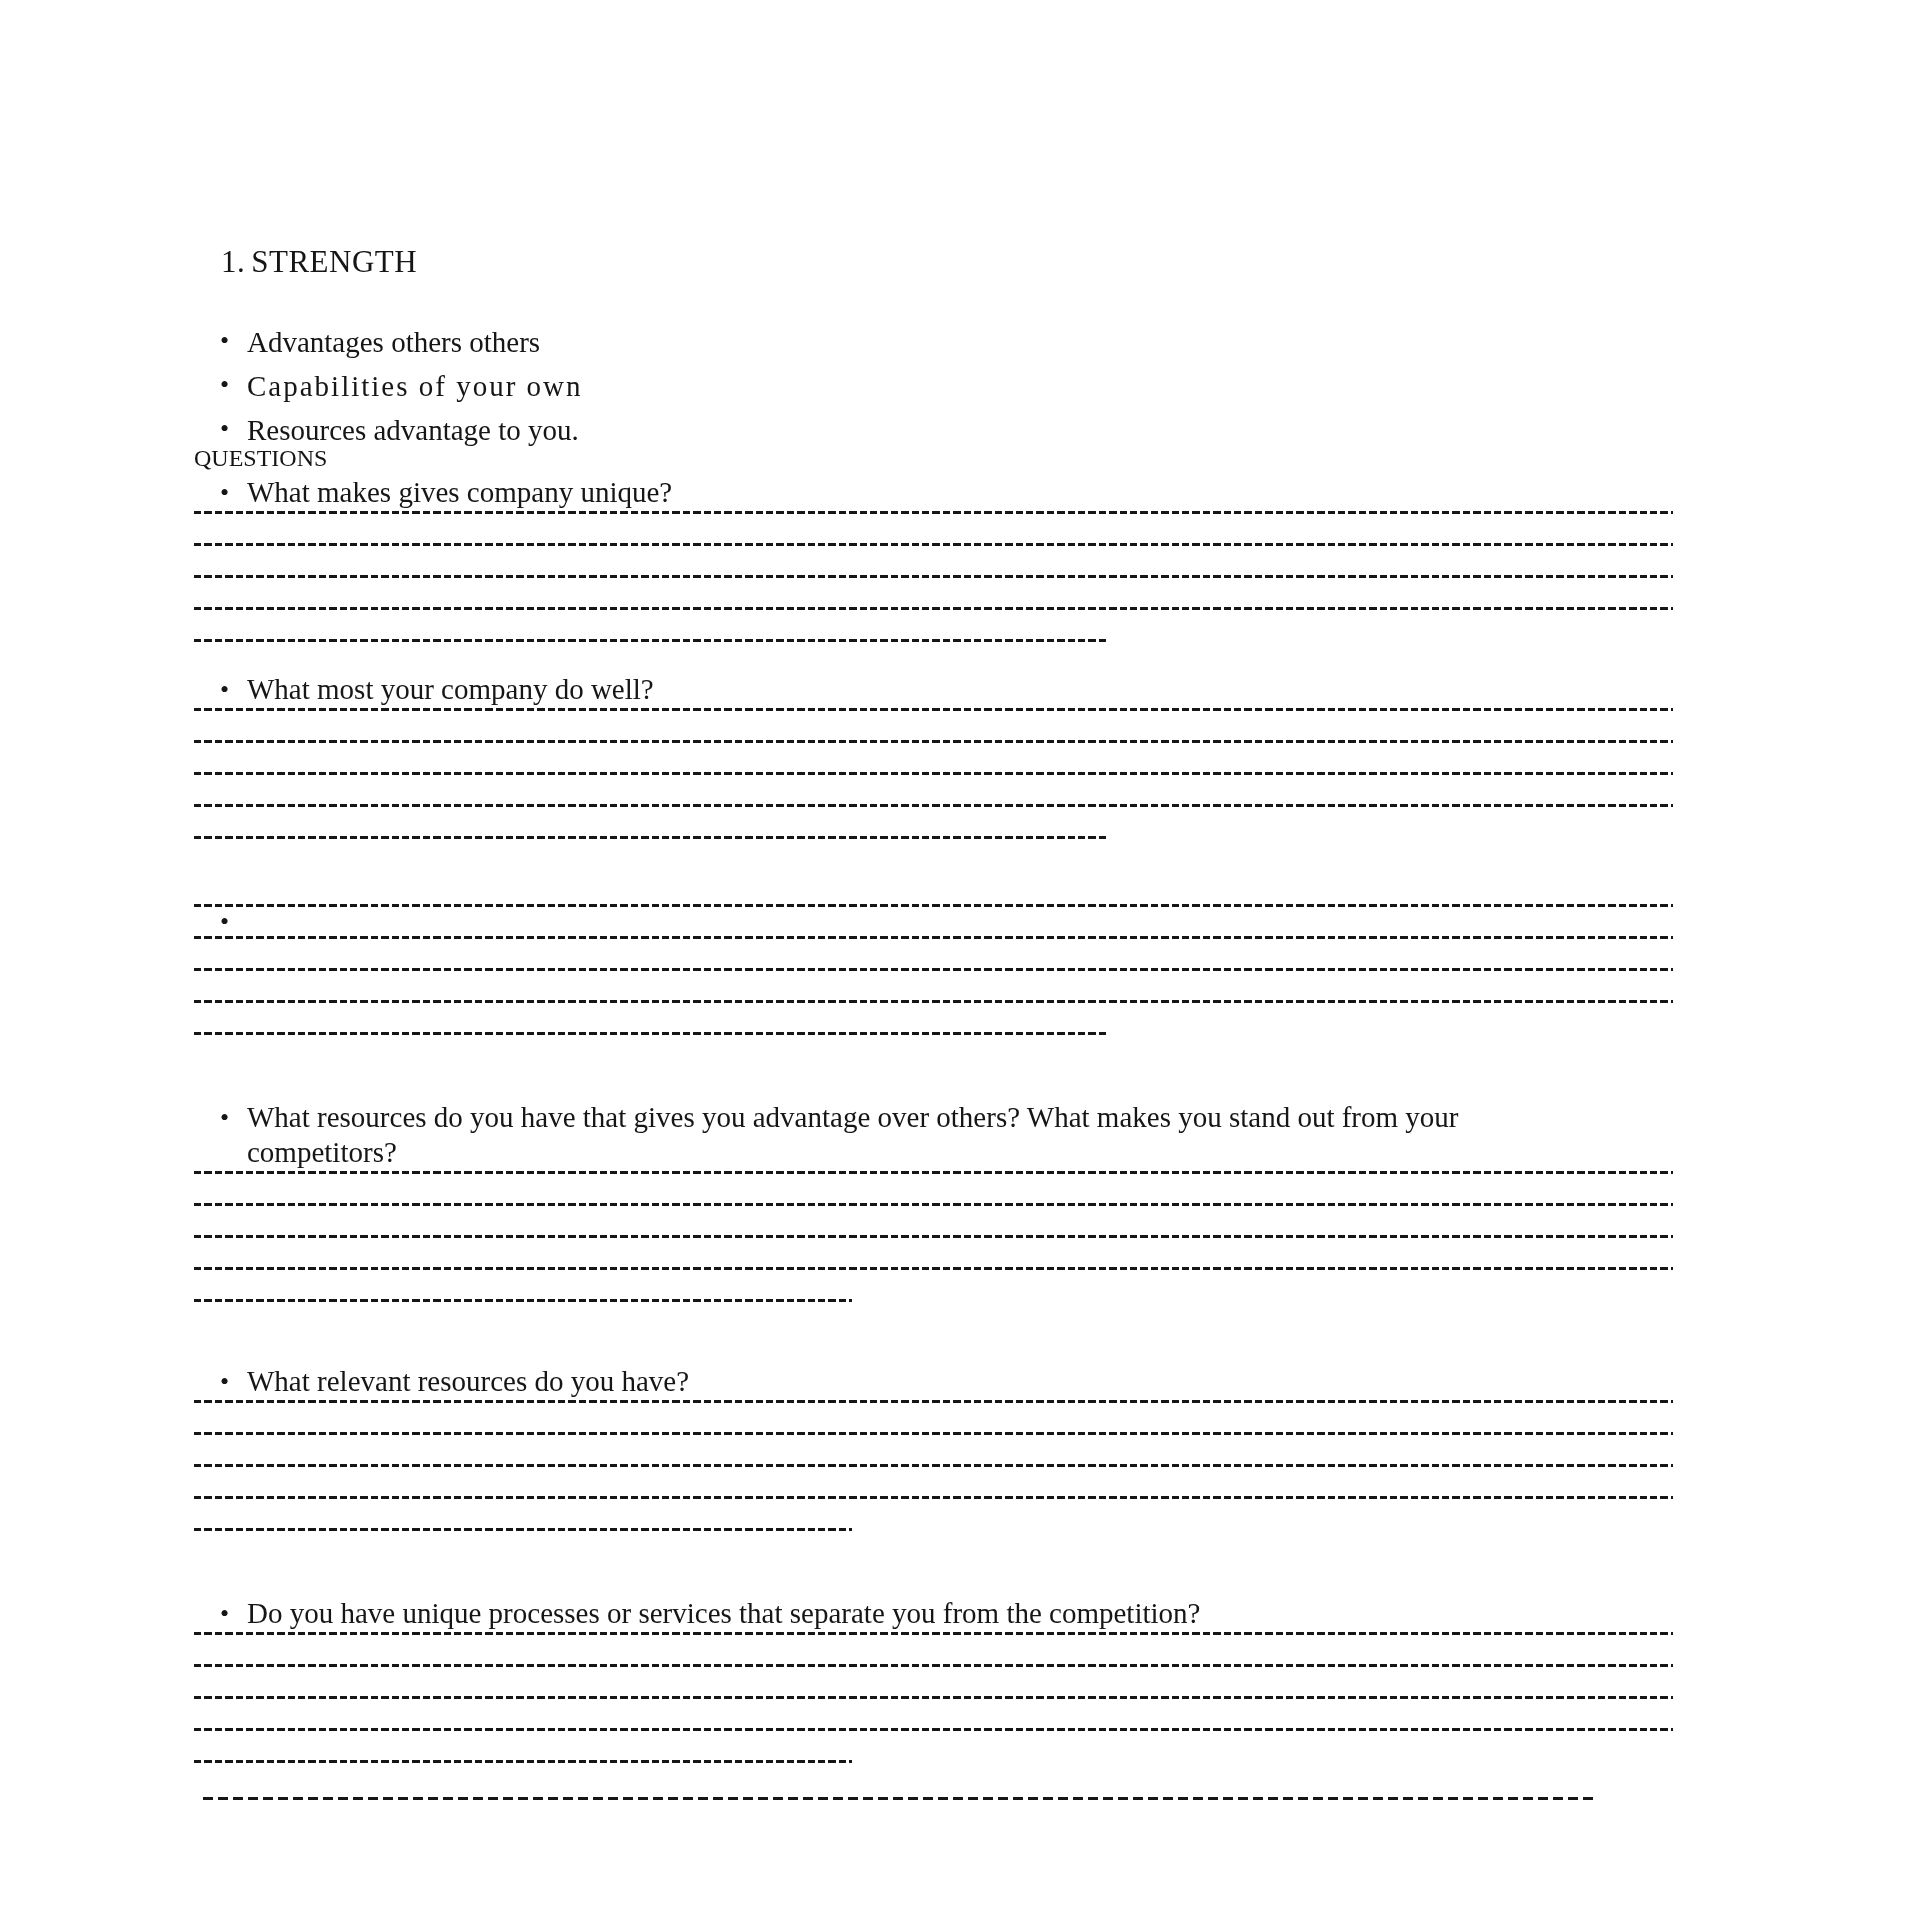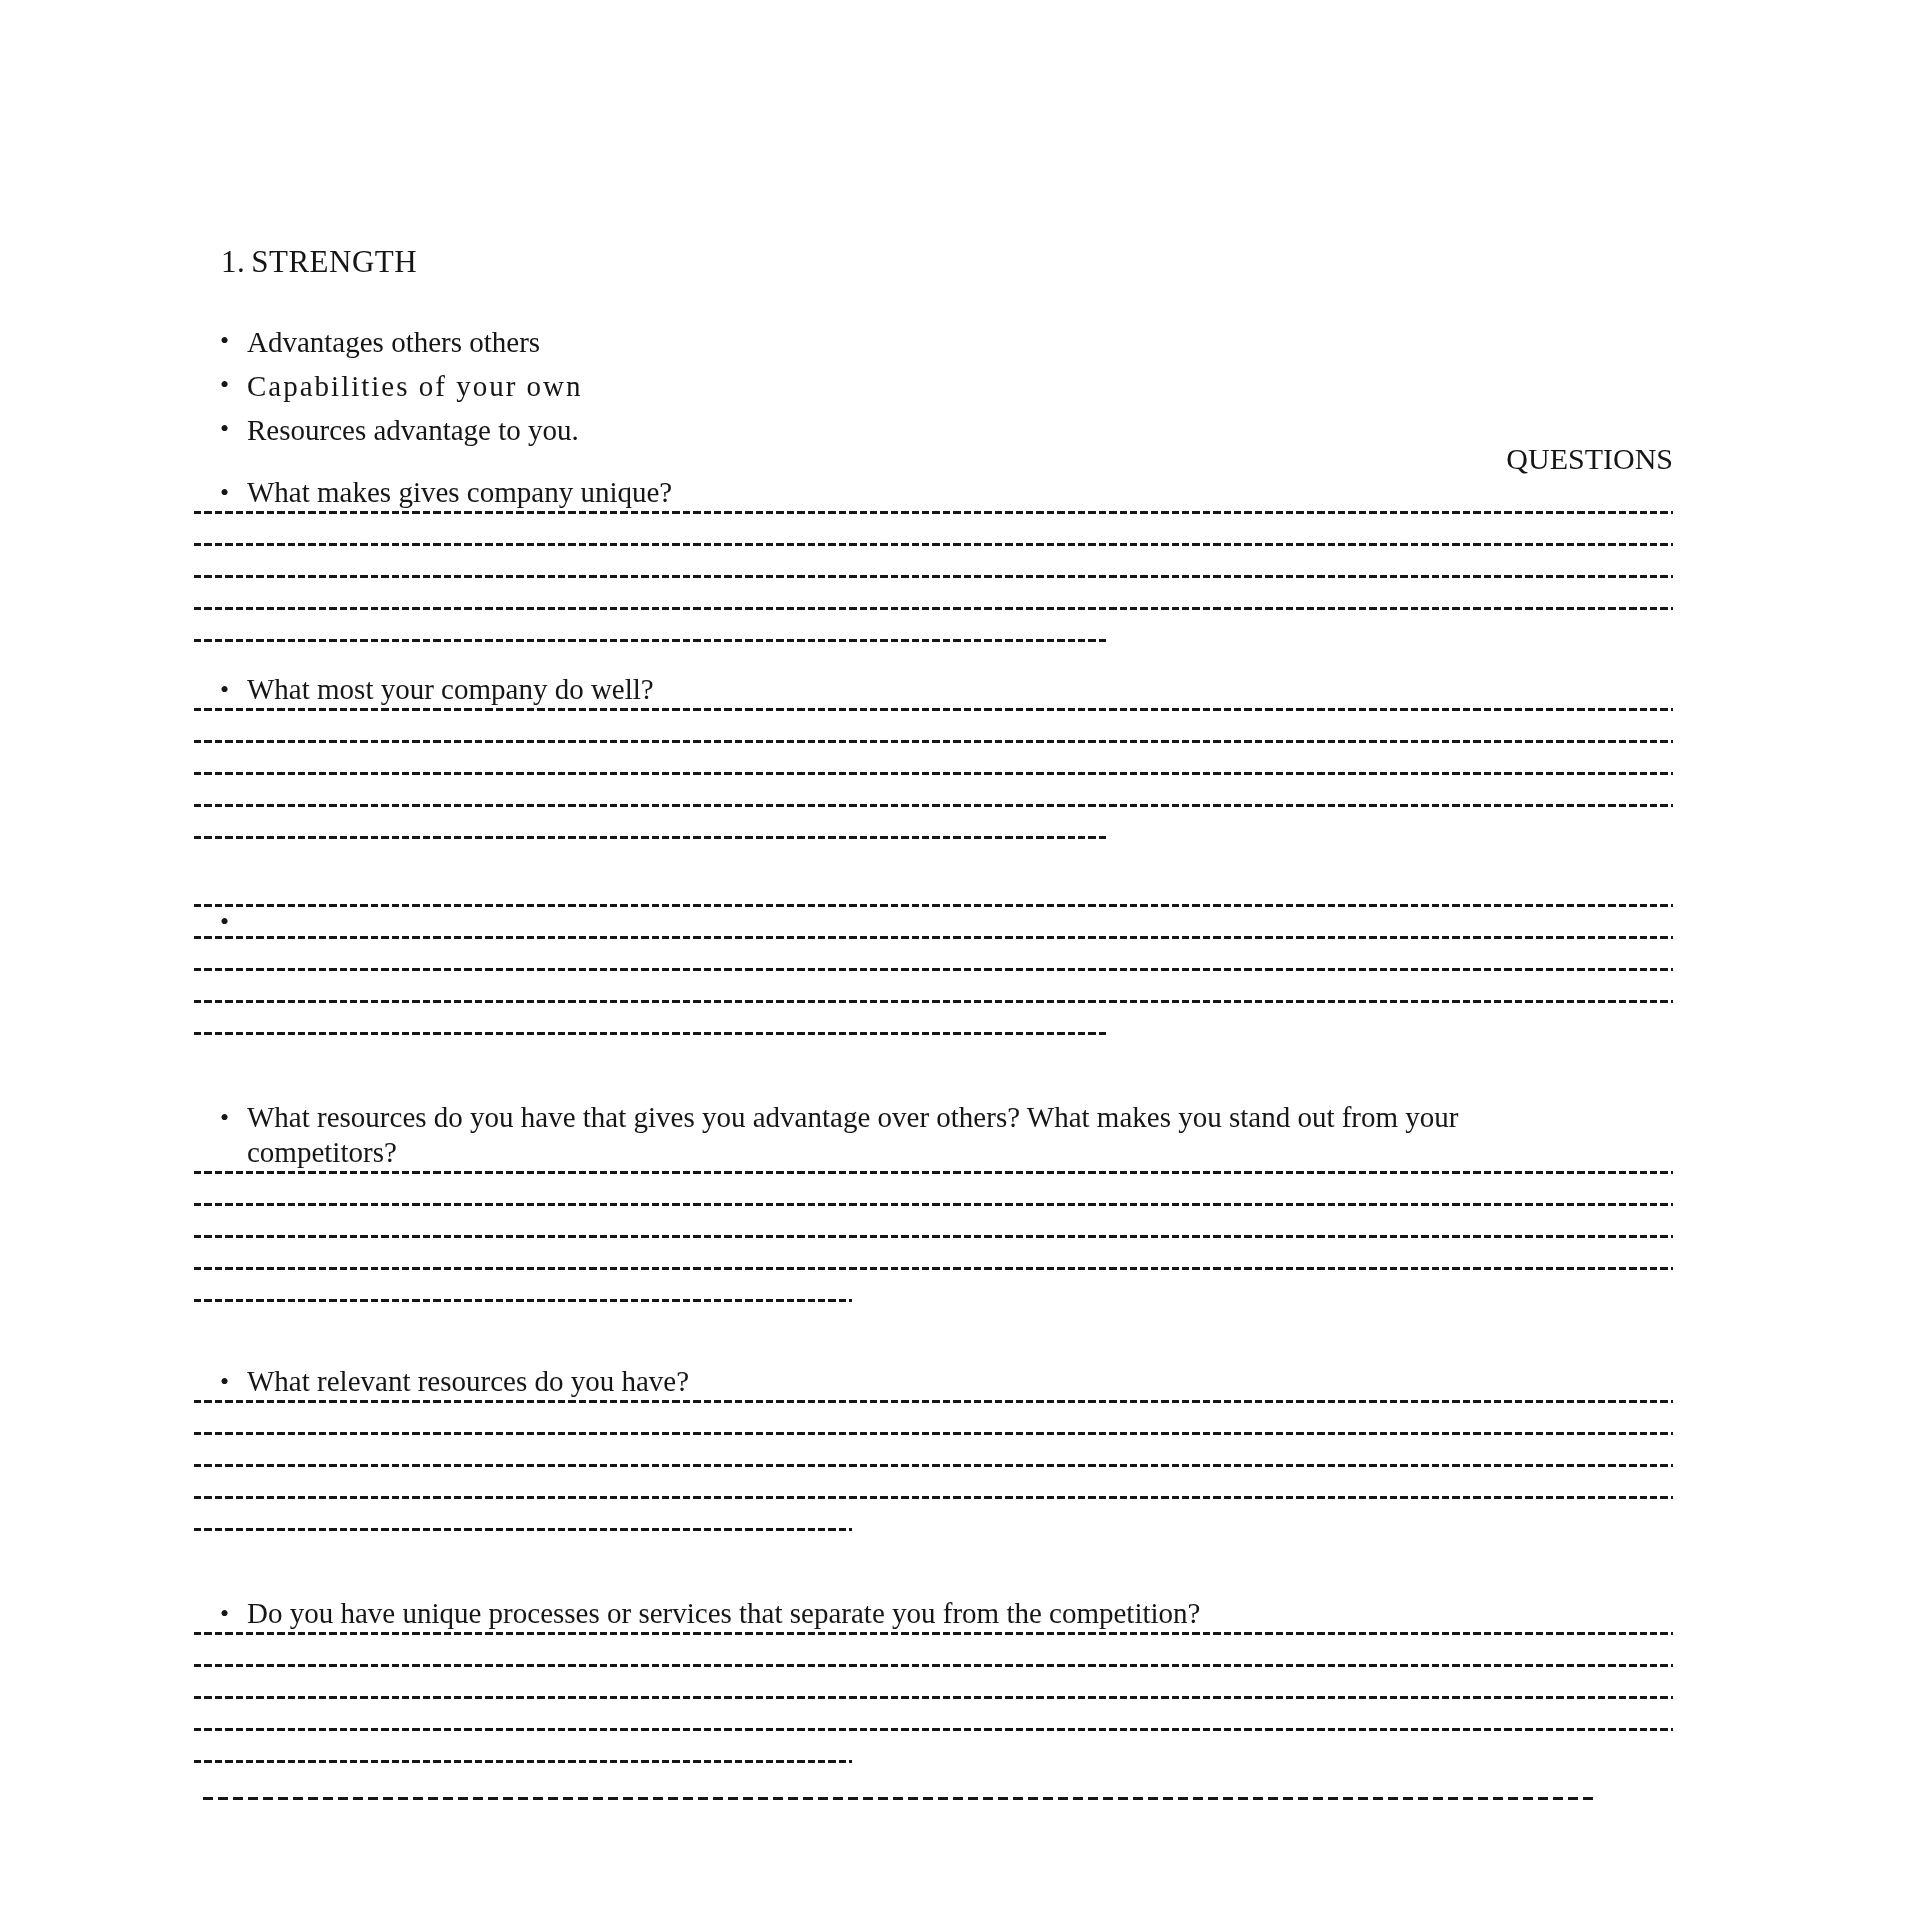--- a/index.html
+++ b/index.html
@@ -40,23 +40,22 @@
     line-height:44px;
   }
   .bullet-dot{
     position:absolute;left:26px;top:-1px;
     font-size:26px;
   }
   .bullet-list li:nth-child(2) .bullet-text{letter-spacing:2px;font-family:Liberation Serif, serif;}
   
   .questions-label{
     margin-top:-10px;
-    font-size:30px;
+    font-size:24px;
     line-height:33px;
-    text-align:right;
   }
   
   .q-block{margin-top:65px;}
   .q-block:nth-of-type(1){margin-top:0;}
   .q-block:nth-of-type(2){margin-top:30px;}
   .q-block:nth-of-type(5){margin-top:62px;}
   .q-text{
     position:relative;
     padding-left:53px;
     max-width:1317px;

